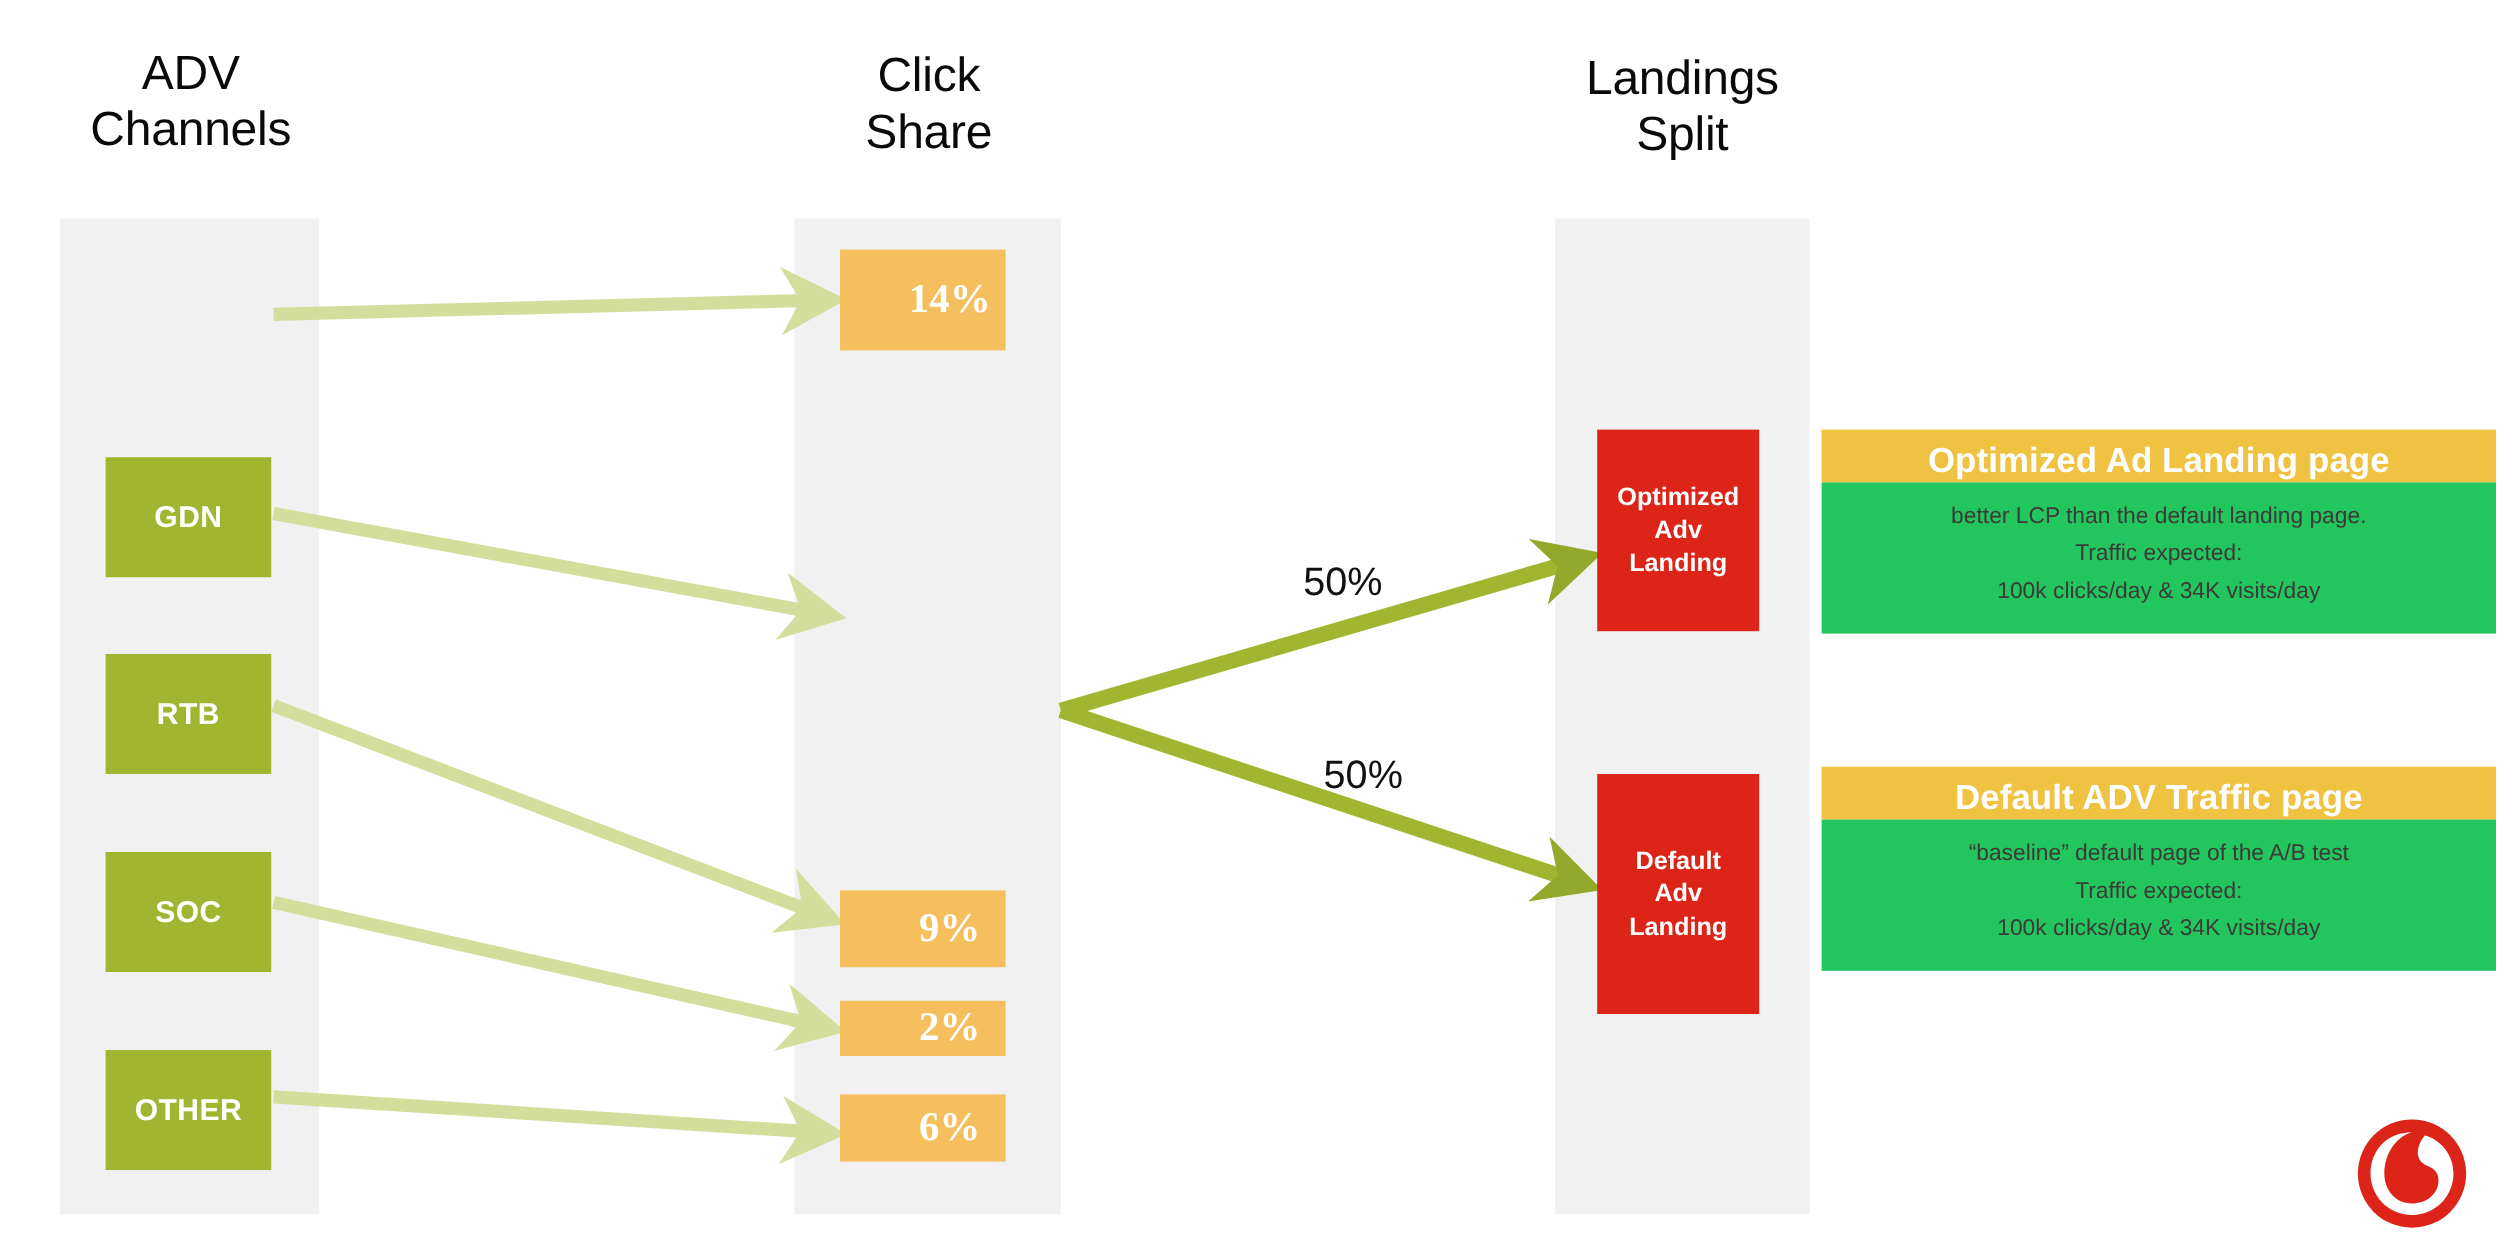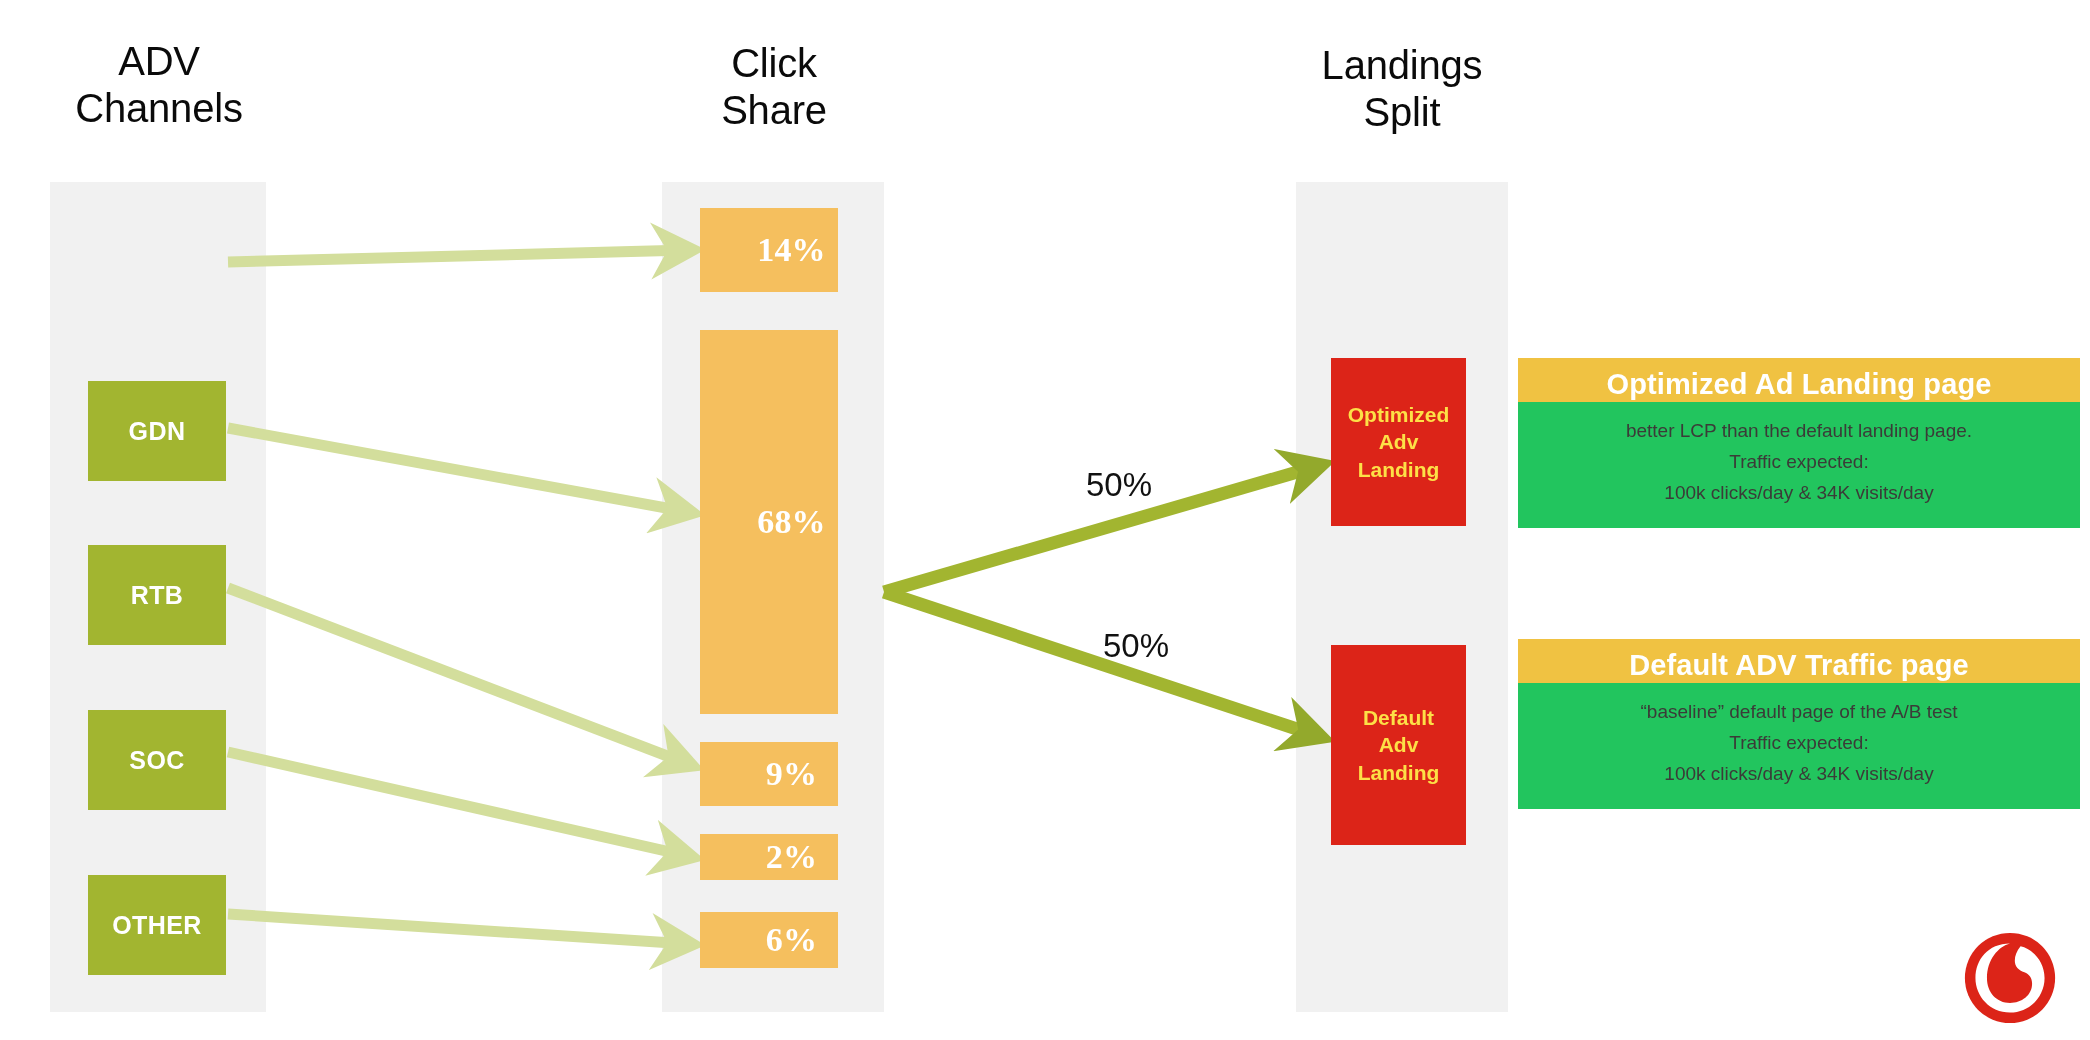--- a/index.html
+++ b/index.html
@@ -83,21 +83,21 @@
   .land-box {
     position: absolute;
     left: 1331px;
     width: 135px;
     background: #dc2418;
     display: flex;
     align-items: center;
     justify-content: center;
   }
   .land-label {
-    color: #fde047;
+    color: #ffffff;
     font-family: "Liberation Sans", sans-serif;
     font-size: 21px;
     font-weight: 700;
     line-height: 1.30;
     text-align: center;
     white-space: pre-line;
   }
 
   
   .split-pct {
@@ -206,23 +206,20 @@
   </div>
   <div class="chan-box" style="top:710px;height:100px">
     <span class="chan-label">SOC</span>
   </div>
   <div class="chan-box" style="top:875px;height:100px">
     <span class="chan-label">OTHER</span>
   </div>
 
   <div class="share-box" style="top:208px;height:84px">
     <span class="share-label">14%</span>
-  </div>
-  <div class="share-box" style="top:330px;height:384px">
-    <span class="share-label">68%</span>
   </div>
   <div class="share-box" style="top:742px;height:64px">
     <span class="share-label">9%</span>
   </div>
   <div class="share-box" style="top:834px;height:46px">
     <span class="share-label">2%</span>
   </div>
   <div class="share-box" style="top:912px;height:56px">
     <span class="share-label">6%</span>
   </div>

